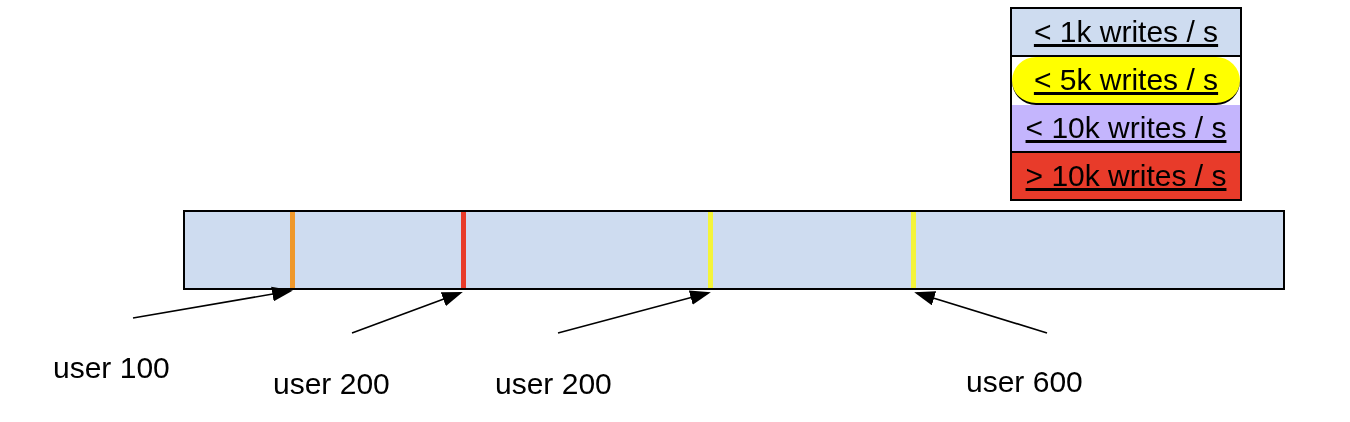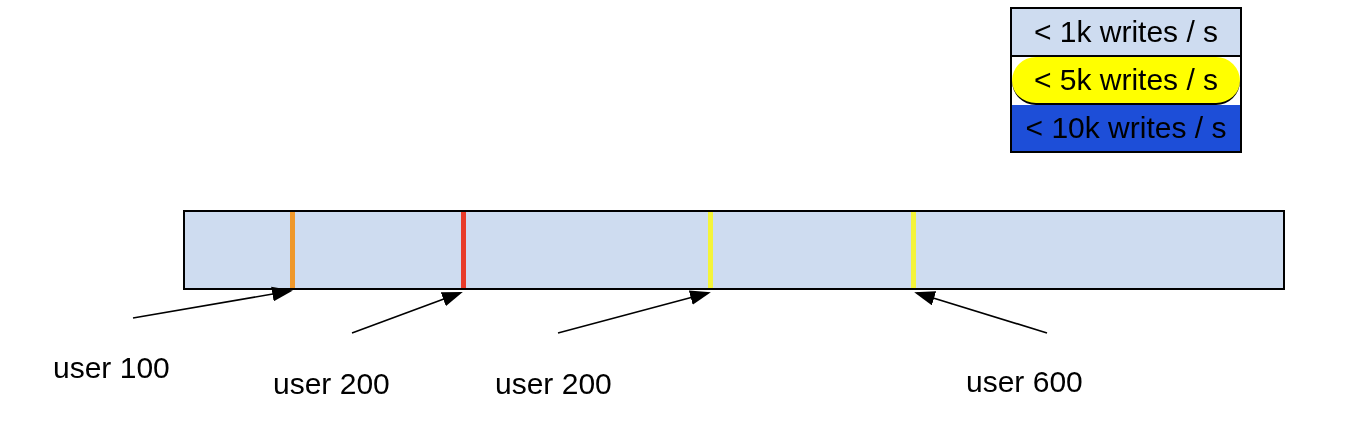--- a/index.html
+++ b/index.html
@@ -14,20 +14,21 @@
   .title{
     position:absolute;
     font-size:30px;
     line-height:34px;
     white-space:nowrap;
   }
   .legend{
     position:absolute;
     border:2px solid #000000;
     box-sizing:border-box;
+    text-decoration:underline;
   }
   .legend-row{
     height:46px;
     display:flex;
     align-items:center;
     justify-content:center;
     font-size:30px;
     white-space:nowrap;
     border-bottom:2px solid #000000;
   }
@@ -63,22 +64,25 @@
 <div class="canvas">
 
 
   <div class="legend" id="legend" style="left: 1010px; top: 7px; width: 232px;">
       <div class="legend-row" style="background: rgb(206, 220, 240);">
         <span>&lt; 1k writes / s</span>
       </div>
       <div class="legend-row" style="background: rgb(255, 255, 0); border-radius: 24px;">
         <span>&lt; 5k writes / s</span>
       </div>
-      <div class="legend-row" style="background: #1d4ed8;">
+      <div class="legend-row" style="background: #c4b5fd;">
         <span>&lt; 10k writes / s</span>
+      </div>
+      <div class="legend-row" style="background: rgb(232, 59, 42);">
+        <span>&gt; 10k writes / s</span>
       </div>
     </div>
 
   <div class="bar" id="bar" style="left: 183px; top: 210px; width: 1102px; height: 80px; background: rgb(206, 220, 240); border-color: rgb(0, 0, 0);">
       <div class="tick" style="left: 104.5px; background: rgb(239, 152, 43);"></div>
       <div class="tick" style="left: 275.5px; background: rgb(232, 59, 42);"></div>
       <div class="tick" style="left: 522.5px; background: rgb(244, 244, 58);"></div>
       <div class="tick" style="left: 725.5px; background: rgb(244, 244, 58);"></div>
     </div>
 

